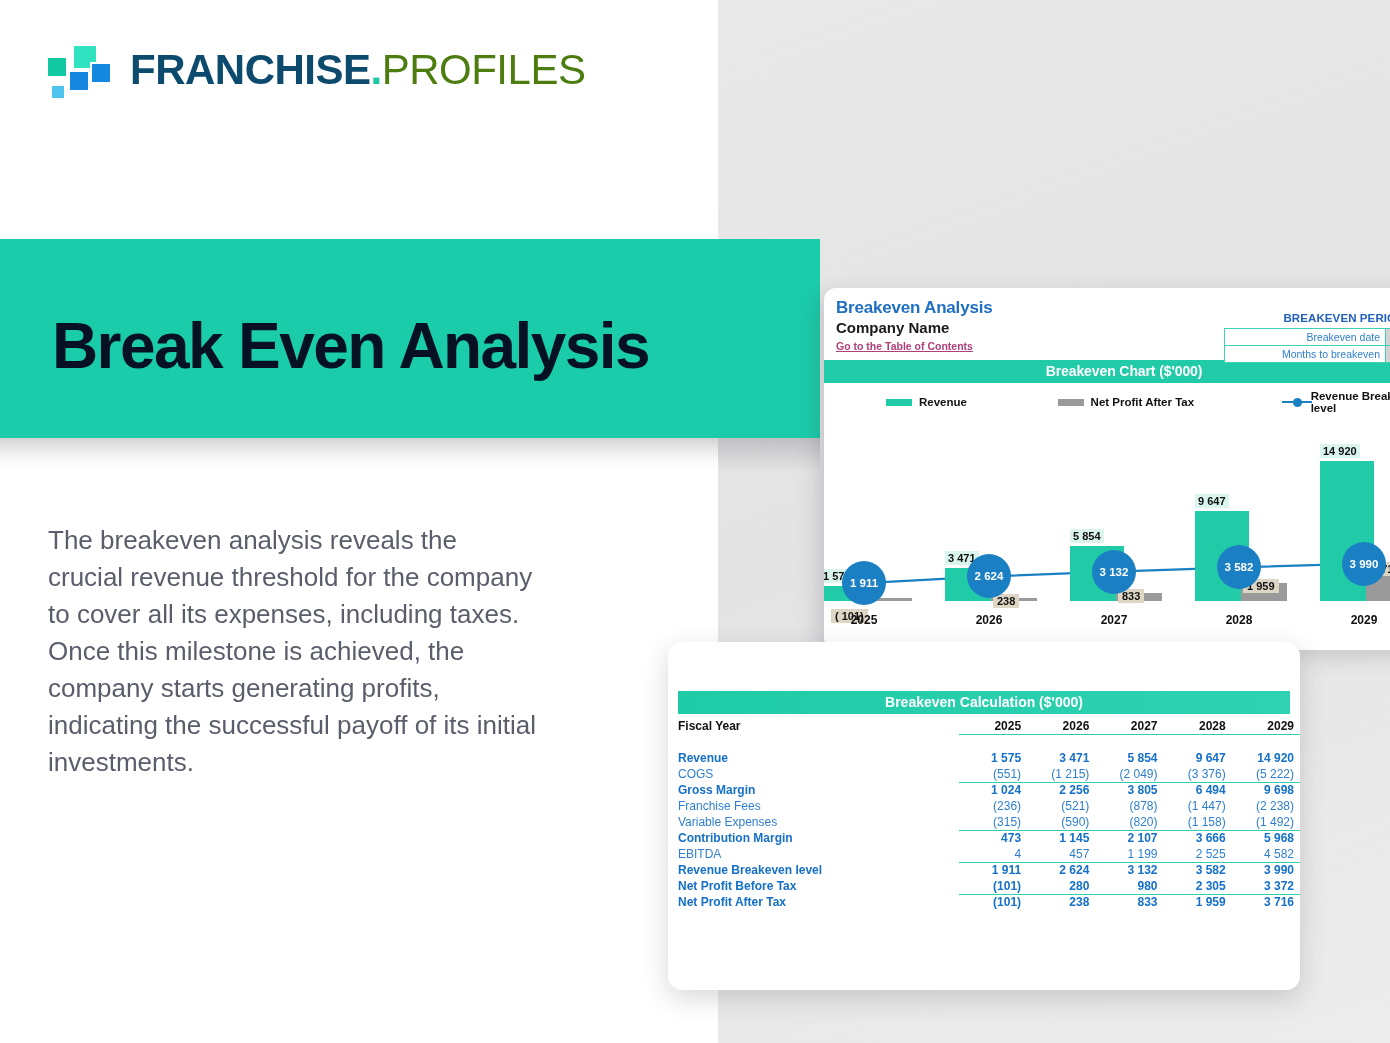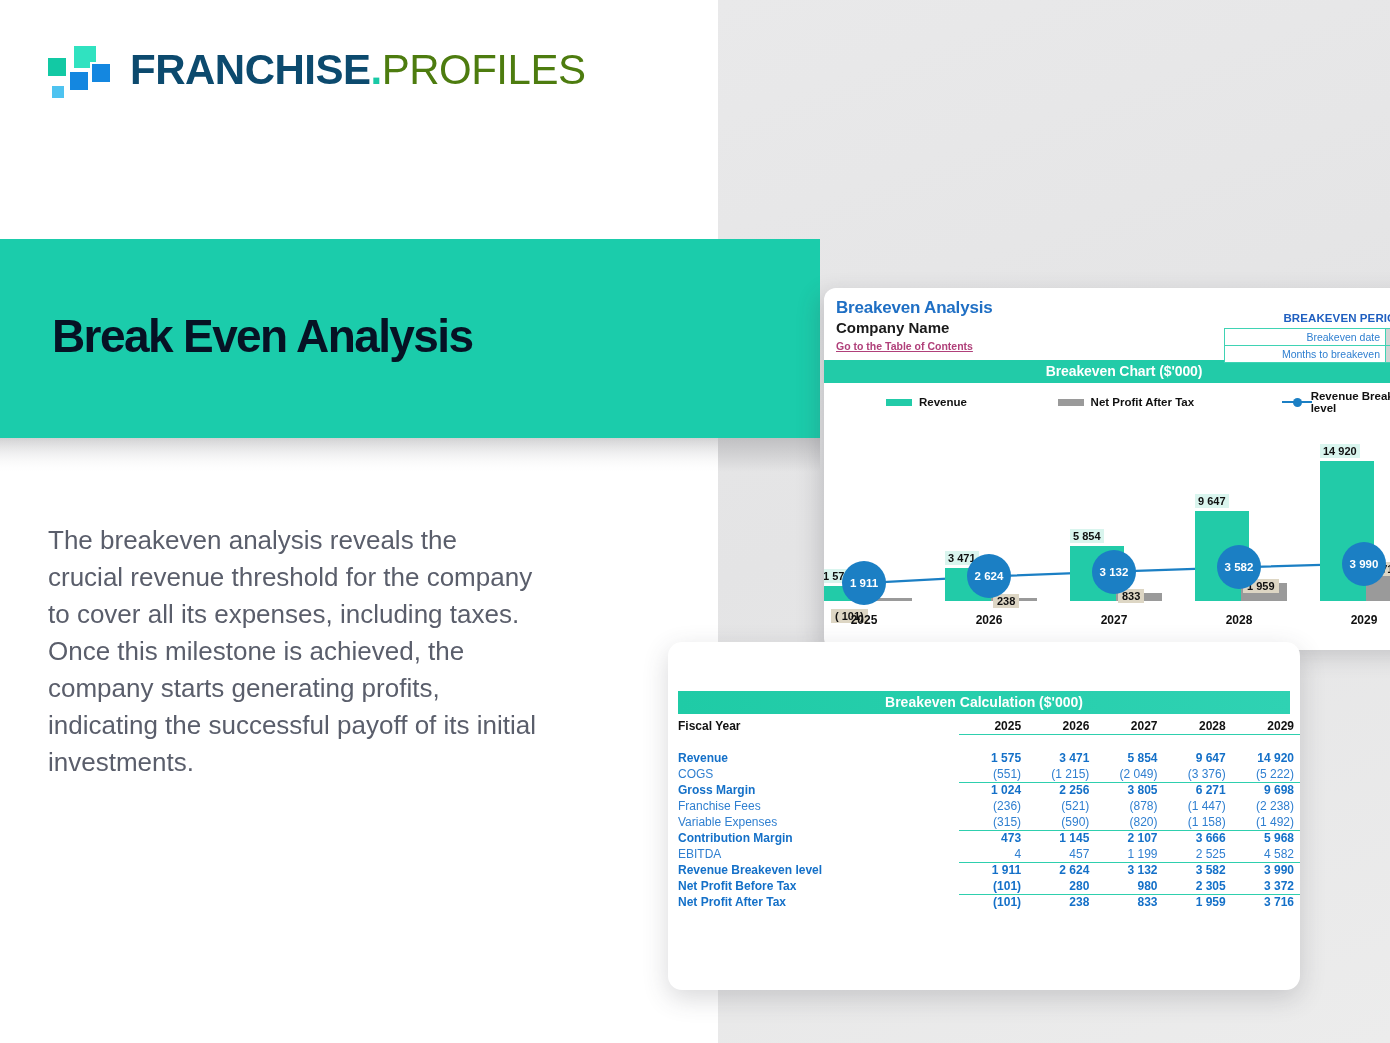--- a/index.html
+++ b/index.html
@@ -48,21 +48,21 @@
   .lm4 { left: 44px; top: 18px; width: 22px; height: 22px; background: #1487e0; }
   .lm5 { left: 4px;  top: 40px; width: 16px; height: 16px; background: #4ec3f0; }
   #logo-text { margin-left: 22px; font-size: 42px; letter-spacing: -0.5px; white-space: nowrap; }
   #logo-text .bold { font-weight: 700; color: #0c4a6e; }
   #logo-text .dot { font-weight: 700; color: #19c9a6; }
   #logo-text .light { font-weight: 400; color: #4d7c0f; }
 
   
   #page-title {
     position: absolute; left: 52px; top: 309px;
-    font-size: 46px; font-weight: 700; letter-spacing: -1.6px;
+    font-size: 64px; font-weight: 700; letter-spacing: -1.6px;
     color: #061224;
   }
   #intro-paragraph {
     position: absolute; left: 48px; top: 522px; width: 570px;
     font-size: 26px; line-height: 37px; color: #5a5e6b;
     white-space: pre-line;
   }
 
   
   #chart-card {
@@ -304,21 +304,21 @@
           <td class="num">(1 215)</td>
           <td class="num">(2 049)</td>
           <td class="num">(3 376)</td>
           <td class="num">(5 222)</td>
         </tr>
         <tr class="r-major">
           <td class="lab">Gross Margin</td>
           <td class="num">1 024</td>
           <td class="num">2 256</td>
           <td class="num">3 805</td>
-          <td class="num">6 271</td>
+          <td class="num">6 494</td>
           <td class="num">9 698</td>
         </tr>
         <tr class="r-minor">
           <td class="lab">Franchise Fees</td>
           <td class="num">(236)</td>
           <td class="num">(521)</td>
           <td class="num">(878)</td>
           <td class="num">(1 447)</td>
           <td class="num">(2 238)</td>
         </tr>

